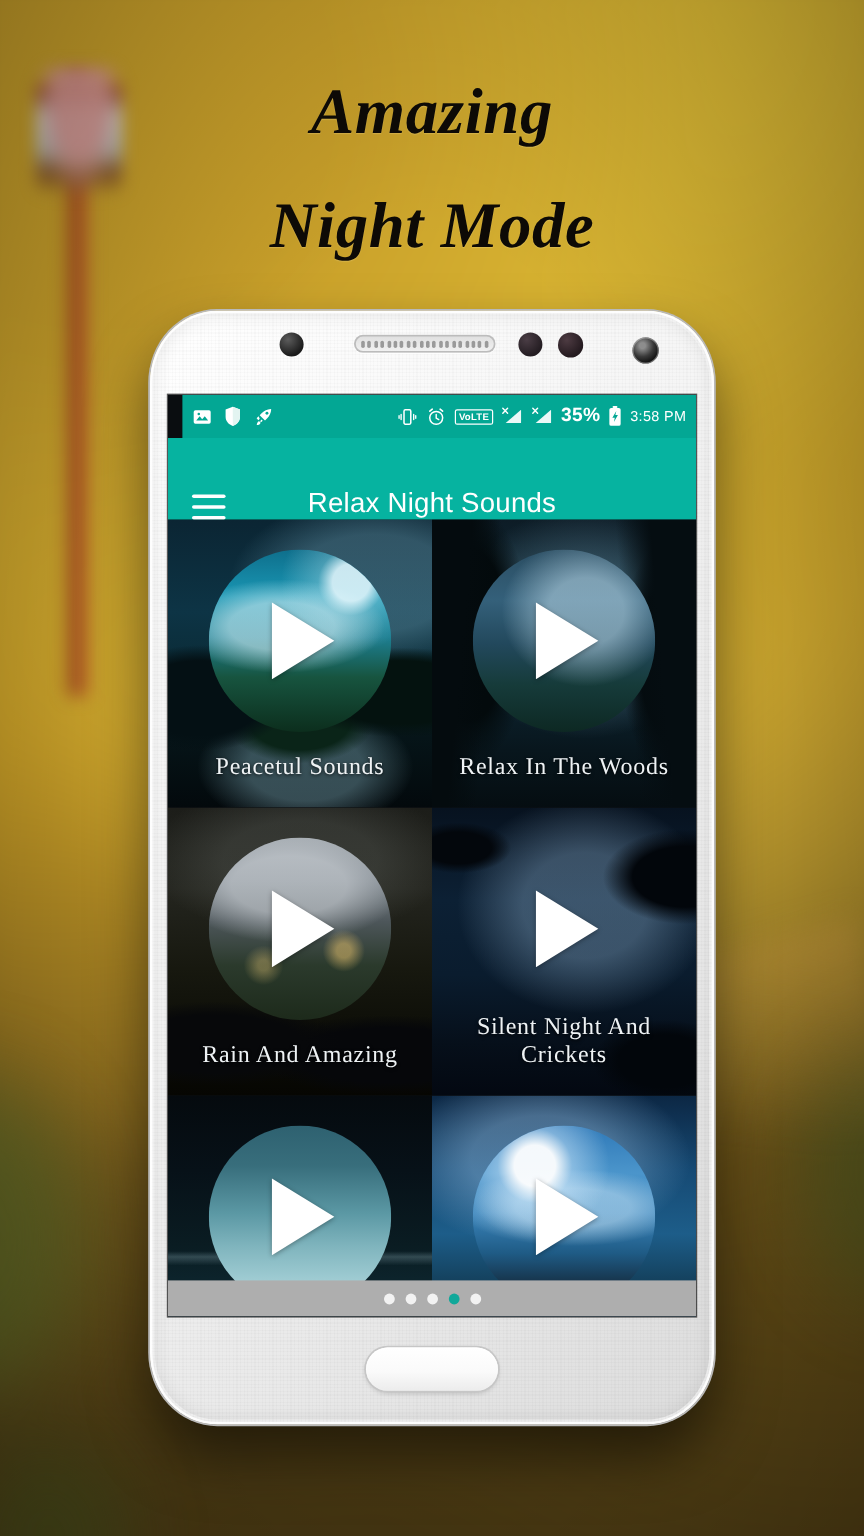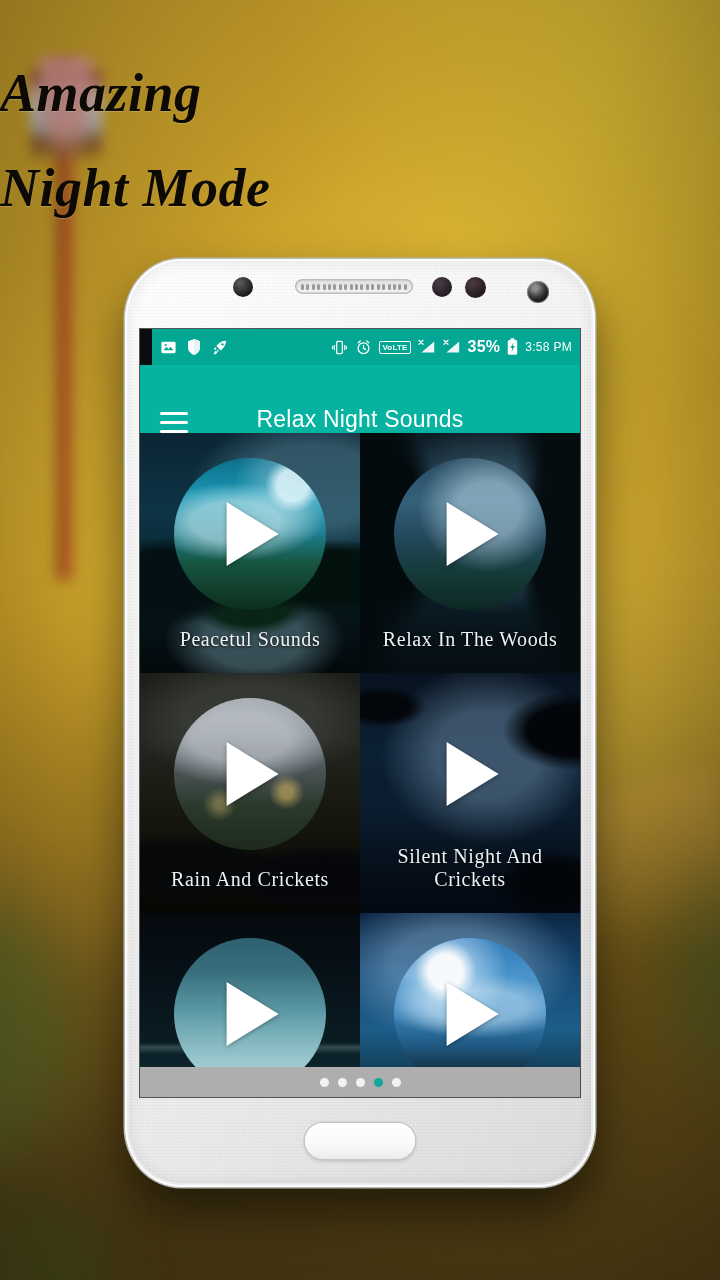--- a/index.html
+++ b/index.html
@@ -53,21 +53,21 @@
     filter:blur(12px); transform:rotate(-14deg);
   }
   #bg .vig {
     position:absolute; inset:0;
     background:radial-gradient(ellipse at 50% 46%, rgba(0,0,0,0) 40%, rgba(0,0,0,.30) 100%);
   }
 
   
   .headline {
     position:absolute; left:0; right:0; top:56px;
-    text-align:left;
+    text-align:center;
     font-family:"Liberation Serif", serif;
     font-weight:bold; font-style:italic;
     font-size:54px; line-height:1.38;
     color:#0d0a06;
     letter-spacing:.5px;
     text-shadow:0 1px 1px rgba(255,235,170,.25);
   }
   .headline .l2 { display:block;margin-top:20px; }
 
   
@@ -420,21 +420,21 @@
       </div>
 
       <div class="tile">
         <div class="art art-rain">
             <div class="trees"></div>
           </div>
         <div class="circle">
             <div class="inner circ-rain"></div>
           </div>
         <div class="play"></div>
-        <div class="label">Rain And Crickets</div>
+        <div class="label">Rain And Amazing</div>
       </div>
 
       <div class="tile">
         <div class="art art-silent">
             <div class="trees"></div>
           </div>
         <div class="circle">
             <div class="inner circ-silent"></div>
           </div>
         <div class="play"></div>

